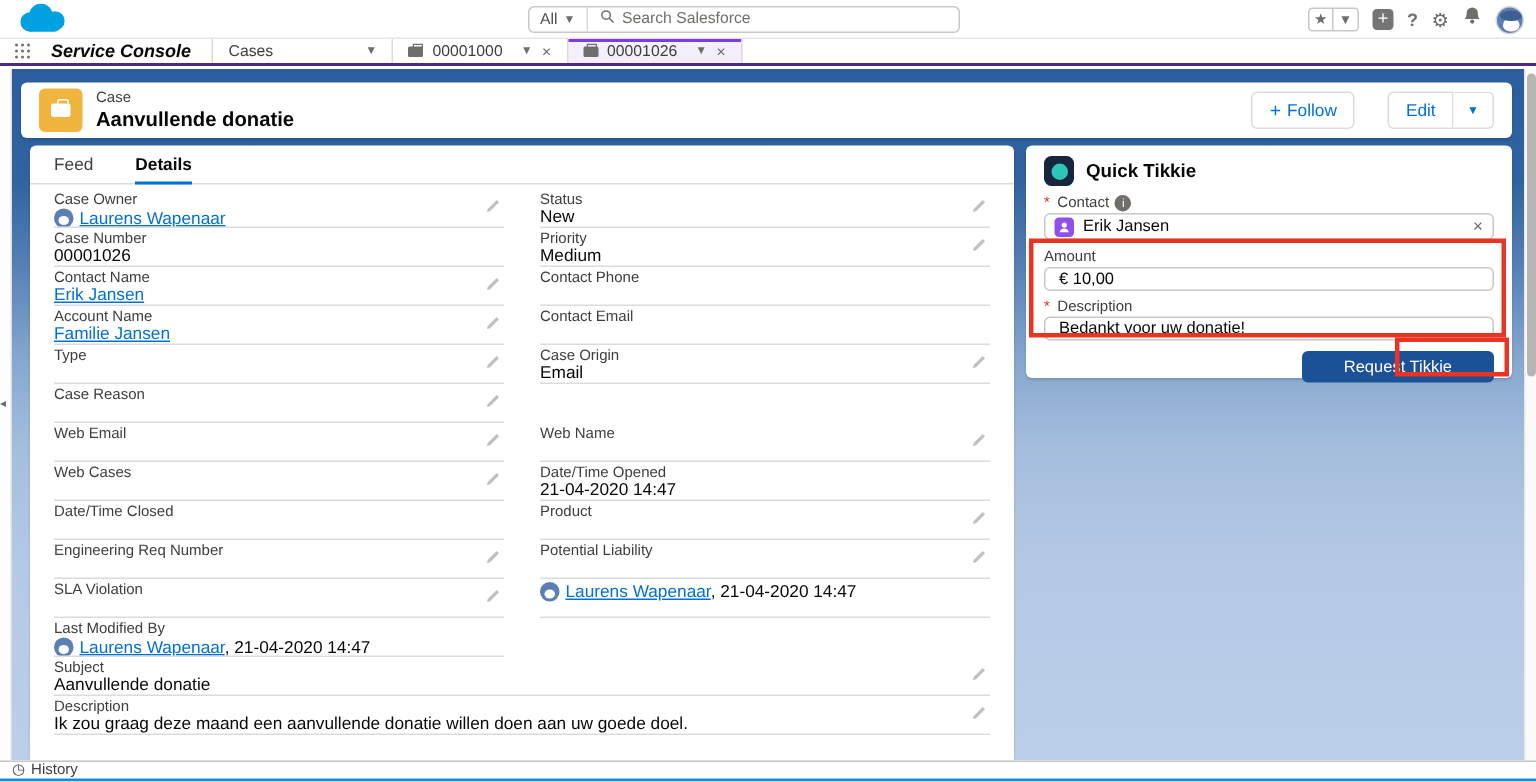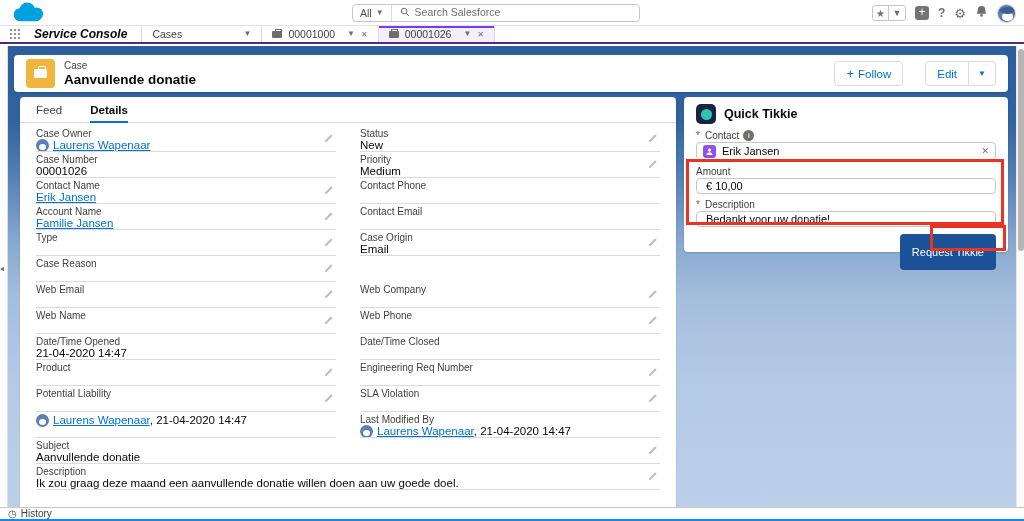--- a/index.html
+++ b/index.html
@@ -88,21 +88,21 @@
   .tk-title { font-size:12.5px; font-weight:bold; }
   .tk-label { font-size:10px; color:#3e3e3c; height:13px; display:flex; align-items:center; gap:4px; margin-top:4px; }
   .req { color:#c23934; margin-right:1px; }
   .info-icon { width:11px; height:11px; border-radius:50%; background:#706e6b; color:#fff; font-size:8px; line-height:11px; text-align:center; font-style:normal; cursor:pointer; }
   .tk-pill { height:18px; border:1px solid #c9c7c5; border-radius:4px; display:flex; align-items:center; gap:6px; padding:0 6px; }
   .contact-chip { width:13px; height:13px; border-radius:3px; background:#9050e9; display:flex; align-items:center; justify-content:center; }
   .tk-pill .name { font-size:11px; flex:1; }
   .tk-pill .x { font-size:9px; color:#706e6b; cursor:pointer; }
   .tk-input { height:16px; border:1px solid #c9c7c5; border-radius:4px; font-size:11px; display:flex; align-items:center; padding:0 9px; color:#080707; }
   .tk-btn-row { display:flex; justify-content:flex-end; margin-top:7px; }
-  .tk-btn { height:36px; background:#1b5297; color:#fff; border:none; border-radius:4px; font-size:11px; padding:0 12px; cursor:pointer; font-family:"Liberation Sans",sans-serif; }
+  .tk-btn { height:21px; background:#1b5297; color:#fff; border:none; border-radius:4px; font-size:11px; padding:0 28px; cursor:pointer; font-family:"Liberation Sans",sans-serif; }
   .annot { position:absolute; border:3px solid #ea3423; pointer-events:none; z-index:5; }
   .annot-1 { left:2px; top:62px; width:318px; height:66px; }
   .annot-2 { left:246px; top:128px; width:76px; height:26px; }
 
   
   .scrollbar { position:absolute; right:0; top:0; width:8px; height:100%; background:#fafaf9; border-left:1px solid #e8e8e8; }
   .scrollbar .thumb { position:absolute; left:1px; top:3px; width:6px; height:202px; border-radius:3px; background:#b7b5b3; }
 
   
   .utility-bar { position:absolute; left:0; bottom:0; width:1024px; height:14px; background:#fff; border-top:1px solid #c9c7c5; border-bottom:2px solid #1589ee; display:flex; align-items:center; padding:0 8px; gap:4px; z-index:30; }
@@ -287,35 +287,28 @@
         </div>
         <div class="frow spacer"></div>
         <div class="frow">
           <div class="flabel">Web Email</div>
           <div class="fvalue">&nbsp;</div>
           <span class="pencil"><svg width="11" height="11" viewBox="0 0 16 16">
               <path d="M11.8 1.9l2.3 2.3L5.4 12.9l-3 .7.7-3 8.7-8.7z" fill="#b8b6b4"></path>
             </svg></span>
         </div>
         <div class="frow">
-          <div class="flabel">Web Company</div>
-          <div class="fvalue">&nbsp;</div>
-          <span class="pencil"><svg width="11" height="11" viewBox="0 0 16 16">
-              <path d="M11.8 1.9l2.3 2.3L5.4 12.9l-3 .7.7-3 8.7-8.7z" fill="#b8b6b4"></path>
-            </svg></span>
-        </div>
-        <div class="frow">
           <div class="flabel">Web Name</div>
           <div class="fvalue">&nbsp;</div>
           <span class="pencil"><svg width="11" height="11" viewBox="0 0 16 16">
               <path d="M11.8 1.9l2.3 2.3L5.4 12.9l-3 .7.7-3 8.7-8.7z" fill="#b8b6b4"></path>
             </svg></span>
         </div>
         <div class="frow">
-          <div class="flabel">Web Phone</div>
+          <div class="flabel">Web Cases</div>
           <div class="fvalue">&nbsp;</div>
           <span class="pencil"><svg width="11" height="11" viewBox="0 0 16 16">
               <path d="M11.8 1.9l2.3 2.3L5.4 12.9l-3 .7.7-3 8.7-8.7z" fill="#b8b6b4"></path>
             </svg></span>
         </div>
         <div class="frow">
           <div class="flabel">Date/Time Opened</div>
           <div class="fvalue">21-04-2020 14:47</div>
         </div>
         <div class="frow">

